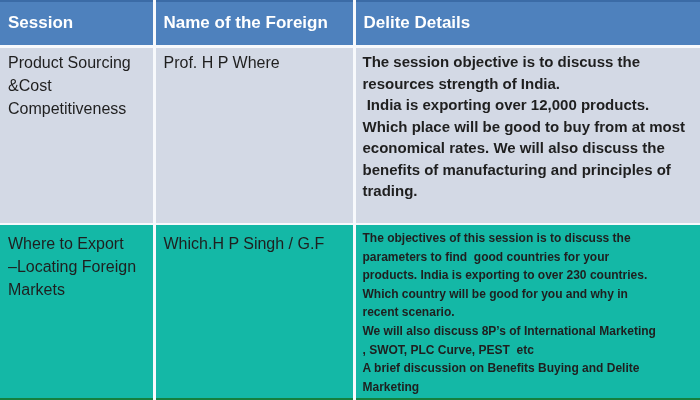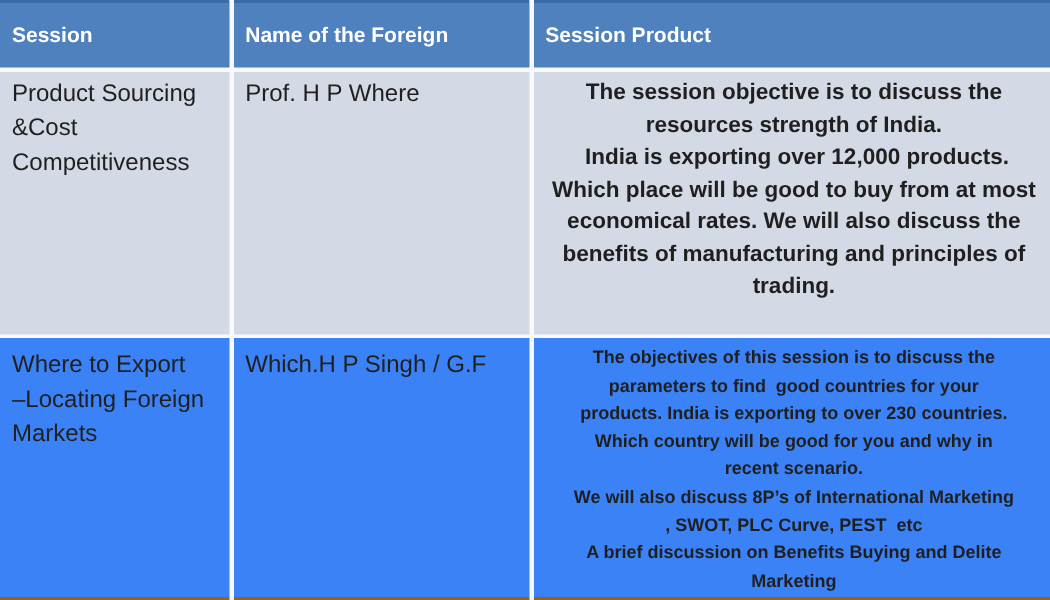--- a/index.html
+++ b/index.html
@@ -24,50 +24,50 @@
     border-collapse: collapse;
     table-layout: fixed;
   }
   col.c1 { width: 154px; }
   col.c2 { width: 200px; }
   col.c3 { width: 346px; }
 
   th {
     background: #4E81BD;
     color: #ffffff;
-    font-size: 14px;
+    font-size: 17px;
     font-weight: bold;
     text-align: left;
     vertical-align: middle;
     height: 41px;
     padding: 0 4px 2px 8px;
     border-top: 2px solid #3B6BA6;
     border-bottom: 3px solid #F7F9FC;
     border-right: 3px solid #F7F9FC;
     white-space: nowrap;
   }
   th:last-child { border-right: none; }
 
   td {
     vertical-align: top;
     color: #1F1F1F;
     border-right: 3px solid #F7F9FC;
     white-space: pre-wrap;
     overflow: hidden;
   }
-  td:last-child { border-right: none; text-align: center; }
+  td:last-child { border-right: none; }
 
   tr.row1 td {
     background: #D3D9E5;
     border-bottom: 2px solid #F7F9FC;
     height: 172px;
   }
   tr.row2 td {
-    background: #3b82f6;
-    border-bottom: 2px solid #a16207;
+    background: #14b8a6;
+    border-bottom: 2px solid #15803d;
   }
 
   td.plain {
     font-size: 16px;
     line-height: 23px;
     padding: 3px 4px 0 8px;
   }
   tr.row2 td.plain { padding-top: 7px; }
 
   td.details-1 {
@@ -90,21 +90,21 @@
   <table class="sessions">
     <colgroup>
       <col class="c1">
       <col class="c2">
       <col class="c3">
     </colgroup>
     <thead>
       <tr>
         <th>Session</th>
         <th>Name of the Foreign</th>
-        <th>Session Product</th>
+        <th>Delite Details</th>
       </tr>
     </thead>
     <tbody>
       <tr class="row1">
         <td class="plain">Product Sourcing
 &amp;Cost
 Competitiveness</td>
         <td class="plain">Prof. H P Where</td>
         <td class="details-1">The session objective is to discuss the
 resources strength of India.

